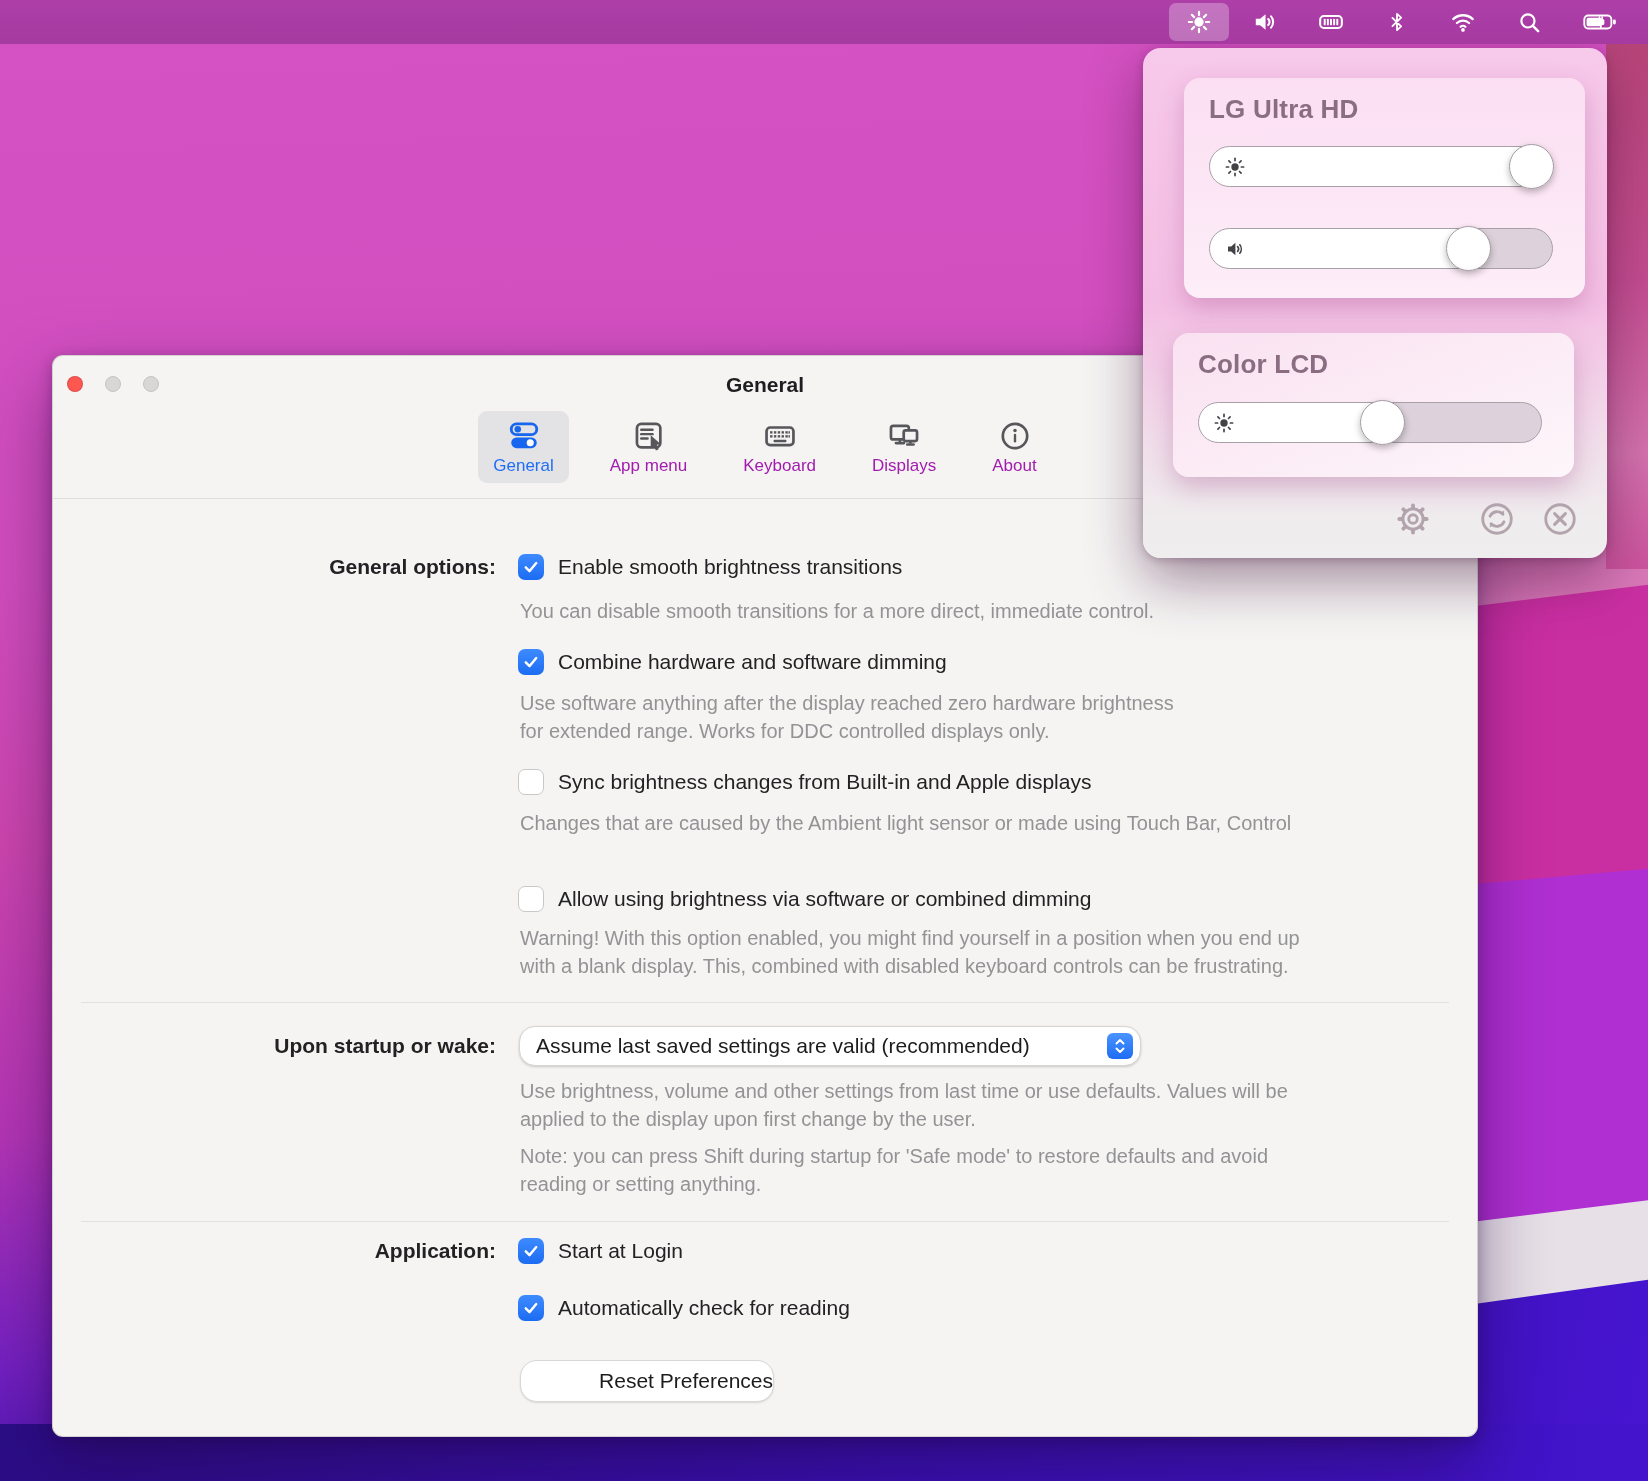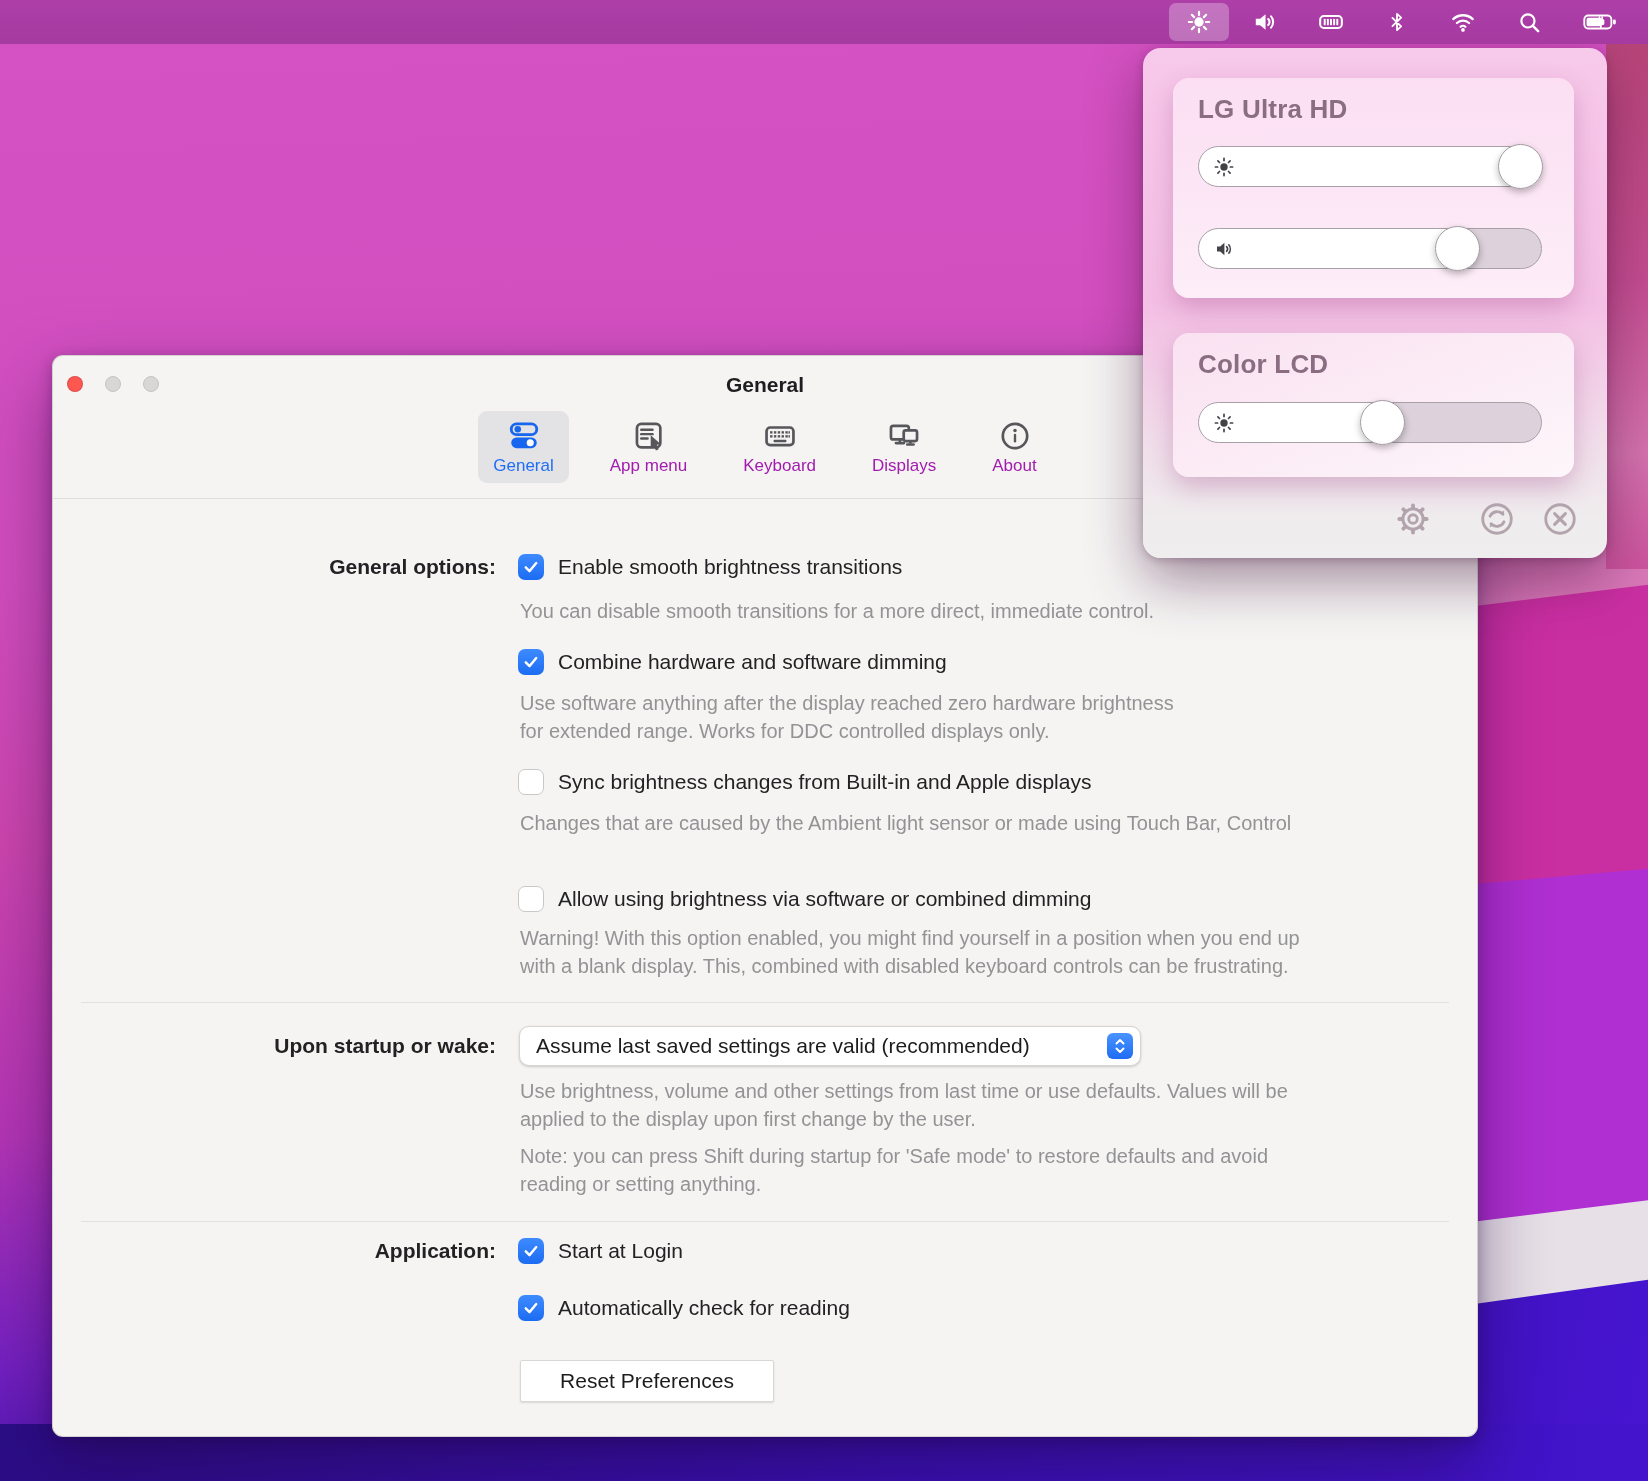--- a/index.html
+++ b/index.html
@@ -28,21 +28,21 @@
     background:rgba(255,255,255,.28); border-radius:7px; }
   .mb-item svg { position:relative; }
 
   
   .popover { position:absolute; left:1143px; top:48px; width:464px; height:510px; z-index:4;
     border-radius:18px;
     background:linear-gradient(180deg,#f7c9ea 0%,#f4bfe4 50%,#f1dcea 76%,#efeced 92%,#efedee 100%);
     box-shadow:0 22px 55px rgba(60,10,50,.45), 0 2px 8px rgba(60,10,50,.25); }
   .display-card { position:absolute; left:30px; width:401px; border-radius:16px;
     box-shadow:0 10px 24px rgba(150,60,125,.30); }
-  .card-lg    { top:30px;  height:220px; background:linear-gradient(180deg,#fbdef2 0%,#fdeef8 100%); }
+  .card-lg    { top:30px;  height:220px; background:linear-gradient(180deg,#fbdef2 0%,#fdeef8 100%);margin-left:11px; }
   .card-color { top:285px; height:144px; background:linear-gradient(160deg,#fae1f1 0%,#fdf6fa 100%); }
   .card-title { position:absolute; left:25px; top:16px; font-size:26px; font-weight:bold; color:#8a6d81; letter-spacing:.2px; }
   .slider { position:absolute; left:25px; width:344px; height:41px; border-radius:21px;
     border:1px solid #a7a0a6; }
   .sl-1 { top:68px; } .sl-2 { top:150px; } .card-color .sl-1 { top:69px; }
   .slider .sl-icon { position:absolute; left:13px; top:50%; transform:translateY(-50%); }
   .knob { position:absolute; top:-3px; width:45px; height:45px; border-radius:50%;
     background:radial-gradient(circle at 50% 38%,#ffffff 65%,#f4f2f4); border:1px solid #a39ca2;
     box-shadow:0 3px 7px rgba(0,0,0,.28); }
   .pop-footer { position:absolute; left:0; right:0; bottom:18px; height:40px; }
@@ -76,30 +76,30 @@
   .checkline { position:absolute; left:465px; top:0; display:flex; align-items:center; gap:14px; line-height:26px; }
   .cb { width:26px; height:26px; border-radius:7px; background:#fff; border:1.5px solid #c9c8c7;
     display:flex; align-items:center; justify-content:center; flex:0 0 auto; }
   .cb.checked { background:linear-gradient(#3e8bff,#1c6cf2); border:none; }
   .cb svg { display:none; }
   .cb.checked svg { display:block; }
   .desc { position:absolute; left:467px; color:#939396; font-size:20px; line-height:28px; }
 
   .hdiv { position:absolute; left:28px; right:28px; height:1px; background:#e2e1e0; }
 
-  .dropdown { position:absolute; left:466px; width:622px; height:40px; background:#fff; border-radius:10px;
+  .dropdown { position:absolute; left:466px; width:622px; height:40px; background:#fff; border-radius:16px;
     border:1px solid #d6d5d4; box-shadow:0 1px 2.5px rgba(0,0,0,.18);
     display:flex; align-items:center; }
   .dd-text { padding-left:16px; font-size:21px; color:#1c1c1e; flex:1; }
   .dd-stepper { width:26px; height:26px; margin-right:7px; border-radius:6px;
     background:linear-gradient(#4a93ff,#1e6df3); display:flex; align-items:center; justify-content:center; }
 
   .reset-btn { position:absolute; left:467px; width:254px; height:42px; background:#ffffff;
-    border:1px solid #d8d7d6; border-radius:2px; box-shadow:0 1px 2px rgba(0,0,0,.12);
-    font-size:21px; color:#1c1c1e; text-align:center; line-height:40px; font-family:"Liberation Sans",sans-serif; }
+    border:1px solid #d8d7d6; border-radius:17px; box-shadow:0 1px 2px rgba(0,0,0,.12);
+    font-size:21px; color:#1c1c1e; text-align:right; line-height:40px; font-family:"Liberation Sans",sans-serif; }
 
   
   .r-opt1   { top:56px; }  .d-opt1 { top:99px; }
   .r-opt2   { top:151px; } .d-opt2 { top:191px; }
   .r-opt3   { top:271px; } .d-opt3 { top:311px; }
   .r-opt4   { top:388px; } .d-opt4 { top:426px; }
   .div-1    { top:504px; }
   .r-start  { top:528px; } .d-start { top:579px; } .d-note { top:644px; }
   .div-2    { top:723px; }
   .r-app1   { top:740px; }

